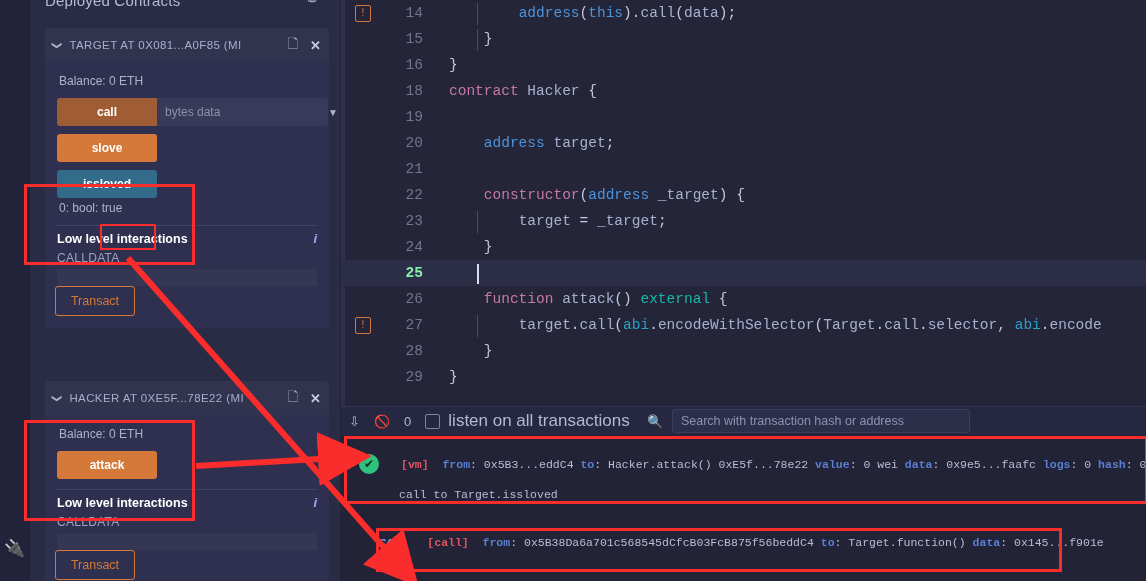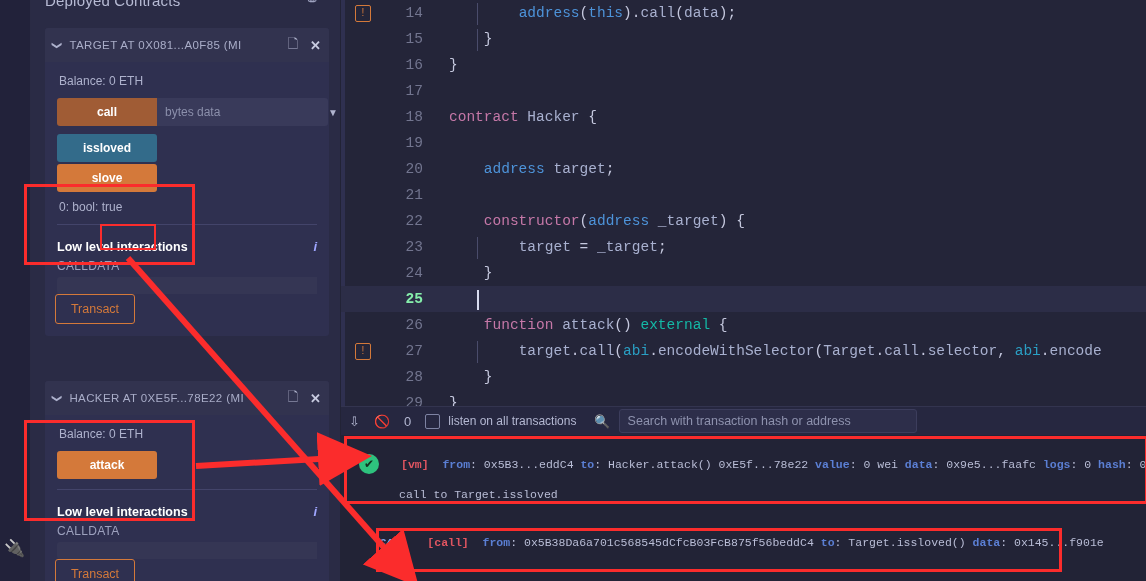--- a/index.html
+++ b/index.html
@@ -67,21 +67,21 @@
   .inp-arg{
     flex:1;height:28px;background:#393a5a;border:none;border-radius:0 3px 3px 0;
     color:#fff;font-size:12px;padding:0 8px;
     font-family:"Liberation Sans",sans-serif;
   }
   .inp-arg::placeholder{color:#8b8fab;}
   .arg-caret{width:22px;display:flex;align-items:center;justify-content:center;
     color:#b0b4cf;font-size:10px;}
   .decoded{font-size:12px;color:#aeb2cd;margin:3px 0 6px 2px;}
   .llsep{height:1px;background:#43446a;margin:10px 0 0 0;}
-  .ll-head{display:flex;align-items:center;margin:14px 0 4px 0;}
+  .ll-head{display:flex;align-items:center;margin:5px 0 4px 0;}
   .ll-title{flex:1;font-size:12.5px;color:#fff;font-weight:bold;}
   .info-ic{color:#9fa6ff;font-size:13px;font-weight:bold;font-style:italic;}
   .calldata-lbl{font-size:12px;color:#9da1be;letter-spacing:.3px;margin:5px 0 4px 0;}
   .cd-row{display:flex;flex-direction:column;}
   .cd-inp{
     flex:1;height:30px;background:#353654;border:none;border-radius:3px 0 0 3px;
     font-family:"Liberation Sans",sans-serif;
   }
   .cd-btn{
     width:80px;height:30px;background:transparent;border:1px solid #d4793a;
@@ -129,21 +129,21 @@
   #term-bar{
     height:28px;display:flex;align-items:center;padding:0 8px;
     background:#262740;border-top:1px solid #33344f;
   }
   .tb-ic{color:#b4b8d2;font-size:13px;margin-right:14px;cursor:pointer;}
   .tb-count{color:#b4b8d2;font-size:13px;margin-right:14px;}
   .tb-chk{
     width:13px;height:13px;border:1px solid #7e83a3;border-radius:2px;
     background:transparent;margin-right:8px;
   }
-  .tb-lbl{color:#b4b8d2;font-size:12px;margin-right:18px;}
+  .tb-lbl{color:#b4b8d2;font-size:17px;margin-right:18px;}
   .tb-search-ic{color:#aab0ff;font-size:13px;font-weight:bold;margin-right:8px;}
   .tb-search{
     width:280px;height:22px;background:#2d2e4a;border:1px solid #3c3d5c;
     border-radius:3px;color:#fff;font-size:12.5px;padding:0 8px;
     font-family:"Liberation Sans",sans-serif;
   }
   .tb-search::placeholder{color:#8e92ae;}
   .log-mono{font-family:"Liberation Mono",monospace;font-size:11.5px;white-space:pre;}
   #log1{position:absolute;left:18px;top:48px;display:flex;align-items:center;}
   .ok-badge{
@@ -184,26 +184,26 @@
     </div>
     <div class="card-body">
       <div class="balance">Balance: 0 ETH</div>
 
       <div class="fn-row">
         <button class="btn-fn btn-payable">call</button>
         <input class="inp-arg" placeholder="bytes data" style="">
         <span class="arg-caret">▼</span>
       </div>
 
+      <div class="fn-row">
+        <button class="btn-fn btn-transact" style="border-radius:3px;">slove</button>
+      </div>
+
       <div class="fn-row" style="margin-bottom:2px;">
         <button class="btn-fn btn-call" style="border-radius:3px;">issloved</button>
-      </div>
-
-      <div class="fn-row">
-        <button class="btn-fn btn-transact" style="border-radius:3px;">slove</button>
       </div>
       <div class="decoded">0: bool: true</div>
 
       <div class="llsep"></div>
       <div class="ll-head">
         <span class="ll-title">Low level interactions</span>
         <span class="info-ic">i</span>
       </div>
       <div class="calldata-lbl">CALLDATA</div>
       <div class="cd-row">
@@ -238,21 +238,20 @@
     </div>
   </div>
 </div>
 
 <div id="editor">
   <div id="gutter-strip"></div>
   <div id="code-lines">
       <div class="code-line"><span class="err-mark">!</span><span class="lno">14</span><span class="ind-guide" style="left:136px;"></span><span class="ctext">        <span class="tk-kw2">address</span>(<span class="tk-kw2">this</span>).<span class="tk-id">call</span>(<span class="tk-id">data</span>);</span></div>
       <div class="code-line"><span class="lno">15</span><span class="ind-guide" style="left:136px;"></span><span class="ctext">    }</span></div>
       <div class="code-line"><span class="lno">16</span><span class="ctext">}</span></div>
-      <div class="code-line"><span class="lno">17</span><span class="ctext"></span></div>
       <div class="code-line"><span class="lno">18</span><span class="ctext"><span class="tk-kw">contract</span> <span class="tk-id">Hacker</span> {</span></div>
       <div class="code-line"><span class="lno">19</span><span class="ctext"></span></div>
       <div class="code-line"><span class="lno">20</span><span class="ctext">    <span class="tk-kw2">address</span> <span class="tk-id">target</span>;</span></div>
       <div class="code-line"><span class="lno">21</span><span class="ctext"></span></div>
       <div class="code-line"><span class="lno">22</span><span class="ctext">    <span class="tk-kw">constructor</span>(<span class="tk-kw2">address</span> <span class="tk-id">_target</span>) {</span></div>
       <div class="code-line"><span class="lno">23</span><span class="ind-guide" style="left:136px;"></span><span class="ctext">        <span class="tk-id">target</span> = <span class="tk-id">_target</span>;</span></div>
       <div class="code-line"><span class="lno">24</span><span class="ctext">    }</span></div>
       <div class="code-line active"><span class="lno cur">25</span><span class="caret-bar" style="left:136px;"></span><span class="ctext"></span></div>
       <div class="code-line"><span class="lno">26</span><span class="ctext">    <span class="tk-kw">function</span> <span class="tk-id">attack</span>() <span class="tk-mod">external</span> {</span></div>
       <div class="code-line"><span class="err-mark">!</span><span class="lno">27</span><span class="ind-guide" style="left:136px;"></span><span class="ctext">        <span class="tk-id">target</span>.<span class="tk-id">call</span>(<span class="tk-abi">abi</span>.<span class="tk-id">encodeWithSelector</span>(<span class="tk-id">Target</span>.<span class="tk-id">call</span>.<span class="tk-id">selector</span>, <span class="tk-abi">abi</span>.<span class="tk-id">encode</span></span></div>
@@ -271,21 +270,21 @@
     <span class="tb-search-ic">🔍</span>
     <input class="tb-search" placeholder="Search with transaction hash or address" style="">
   </div>
 
   <div id="log1">
     <span class="ok-badge">✔</span>
     <span class="log-mono" id="log1-text"><span class="lg-tag">[vm]</span>  <span class="lg-key">from</span><span class="lg-val">: 0x5B3...eddC4 </span><span class="lg-key">to</span><span class="lg-val">: Hacker.attack() 0xE5f...78e22 </span><span class="lg-key">value</span><span class="lg-val">: 0 wei </span><span class="lg-key">data</span><span class="lg-val">: 0x9e5...faafc </span><span class="lg-key">logs</span><span class="lg-val">: 0 </span><span class="lg-key">hash</span><span class="lg-val">: 0x1e6 </span></span>
   </div>
   <div id="log1-sub" class="log-mono">call to Target.issloved</div>
 
-  <div id="log2" class="log-mono"><span class="lg-call">CALL</span>   <span class="lg-tag">[call]</span>  <span class="lg-key">from</span><span class="lg-val">: 0x5B38Da6a701c568545dCfcB03FcB875f56beddC4 </span><span class="lg-key">to</span><span class="lg-val">: Target.issloved() </span><span class="lg-key">data</span><span class="lg-val">: 0x145...f901e </span></div>
+  <div id="log2" class="log-mono"><span class="lg-call">CALL</span>   <span class="lg-tag">[call]</span>  <span class="lg-key">from</span><span class="lg-val">: 0x5B38Da6a701c568545dCfcB03FcB875f56beddC4 </span><span class="lg-key">to</span><span class="lg-val">: Target.function() </span><span class="lg-key">data</span><span class="lg-val">: 0x145...f901e </span></div>
 </div>
 
 <div class="anno" style="left:24px;top:184px;width:165px;height:75px;"></div>
 <div class="anno-thin" style="left:100px;top:224px;width:52px;height:22px;"></div>
 <div class="anno" style="left:24px;top:420px;width:165px;height:95px;"></div>
 <div class="anno" style="left:344px;top:436px;width:798px;height:62px;"></div>
 <div class="anno" style="left:376px;top:528px;width:680px;height:38px;"></div>
 
 <svg id="arrow-svg">
   <defs>

